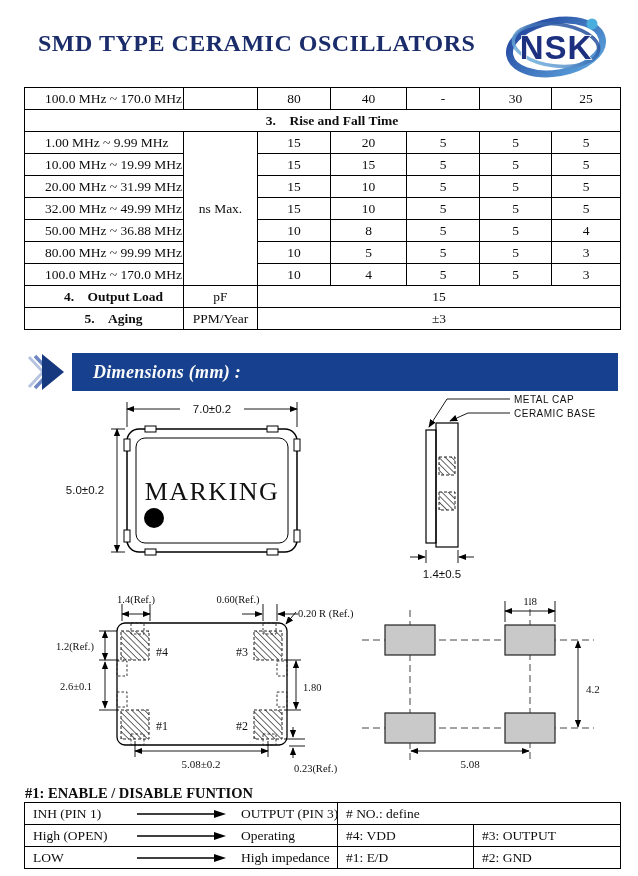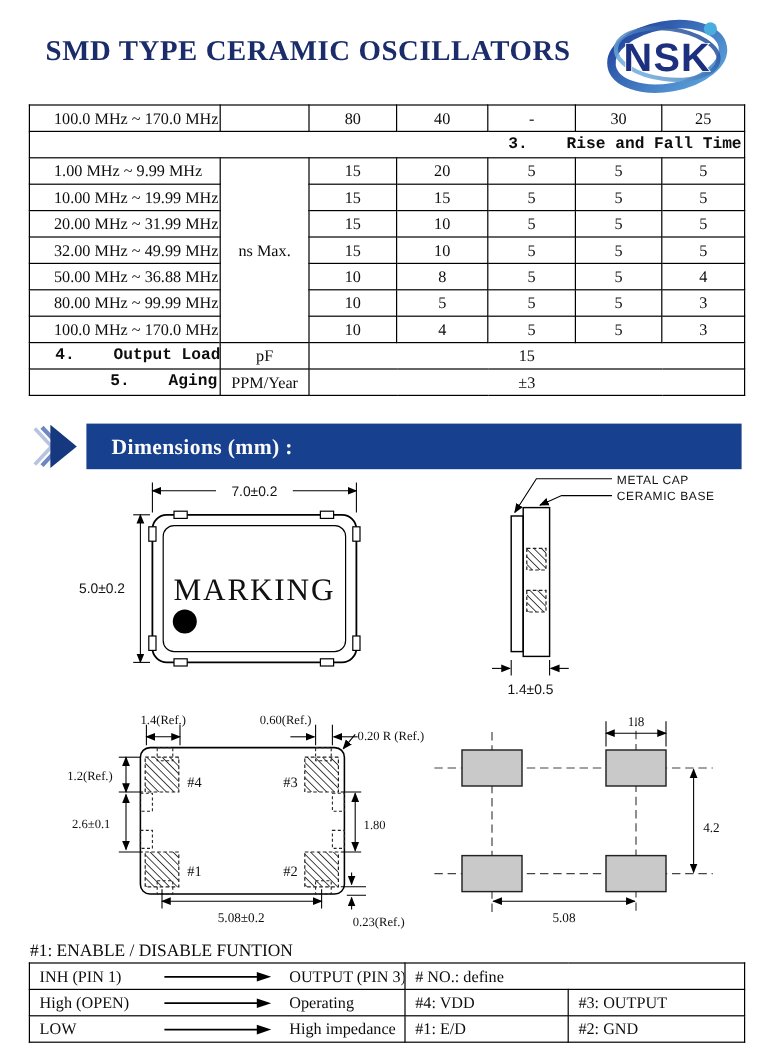--- a/index.html
+++ b/index.html
@@ -8,36 +8,36 @@
   
   .title{position:absolute;left:38px;top:30px;font-size:24px;font-weight:bold;
          color:#1b2c6b;letter-spacing:0.5px;white-space:nowrap;}
   .logo{position:absolute;left:504px;top:11px;}
   
   table.spec{position:absolute;left:24px;top:87px;width:596px;border-collapse:collapse;
              table-layout:fixed;font-size:13.5px;border:1.5px solid #000;}
   table.spec td{border:1px solid #000;height:21px;padding:0 2px;text-align:center;
                 vertical-align:middle;overflow:hidden;white-space:nowrap;}
   table.spec td.lft{text-align:left;padding-left:20px;}
-  table.spec td.sec{text-align:right;padding-left:21px;font-weight:bold;font-family:Liberation Mono, monospace;}
+  table.spec td.sec{text-align:center;padding-left:21px;font-weight:bold;}
   
   .dim-icon{position:absolute;left:24px;top:350px;}
   .dim-bar{position:absolute;left:72px;top:353px;width:546px;height:38px;background:#17418e;}
   .dim-bar span{display:block;padding-left:21px;line-height:38px;color:#fbfbfb;
-                font-size:18px;font-weight:bold;letter-spacing:0.3px;}
+                font-size:18px;font-weight:bold;letter-spacing:0.3px;font-style:italic;}
   
   svg.draw{position:absolute;left:0;top:393px;}
   .dimtxt{font-family:"Liberation Serif",serif;font-size:10.5px;fill:#111;}
   .dimtxt2{font-family:"Liberation Serif",serif;font-size:11px;fill:#111;}
   .santxt{font-family:"Liberation Sans",sans-serif;font-size:11.5px;fill:#111;}
   .captxt{font-family:"Liberation Sans",sans-serif;font-size:10px;letter-spacing:0.5px;fill:#111;}
   .marktxt{font-family:"Liberation Serif",serif;font-size:26px;letter-spacing:1.5px;fill:#111;}
   .padlbl{font-family:"Liberation Serif",serif;font-size:12px;fill:#111;}
   
-  .en-head{position:absolute;left:25px;top:785px;font-size:14.5px;font-weight:normal;}
+  .en-head{position:absolute;left:25px;top:785px;font-size:14.5px;font-weight:bold;}
   table.pin{position:absolute;left:24px;top:802px;width:596px;border-collapse:collapse;
             table-layout:fixed;font-size:13.5px;border:1.5px solid #000;}
   table.pin td{border:1px solid #000;height:21px;padding:0 0 0 8px;vertical-align:middle;
                text-align:left;overflow:hidden;white-space:nowrap;}
   .flowcell{display:flex;align-items:center;}
   .flowcell .sig{width:102px;flex:0 0 auto;}
   .flowcell .res{margin-left:14px;}
   .arrow-svg{flex:0 0 auto;}
 </style>
 </head>

